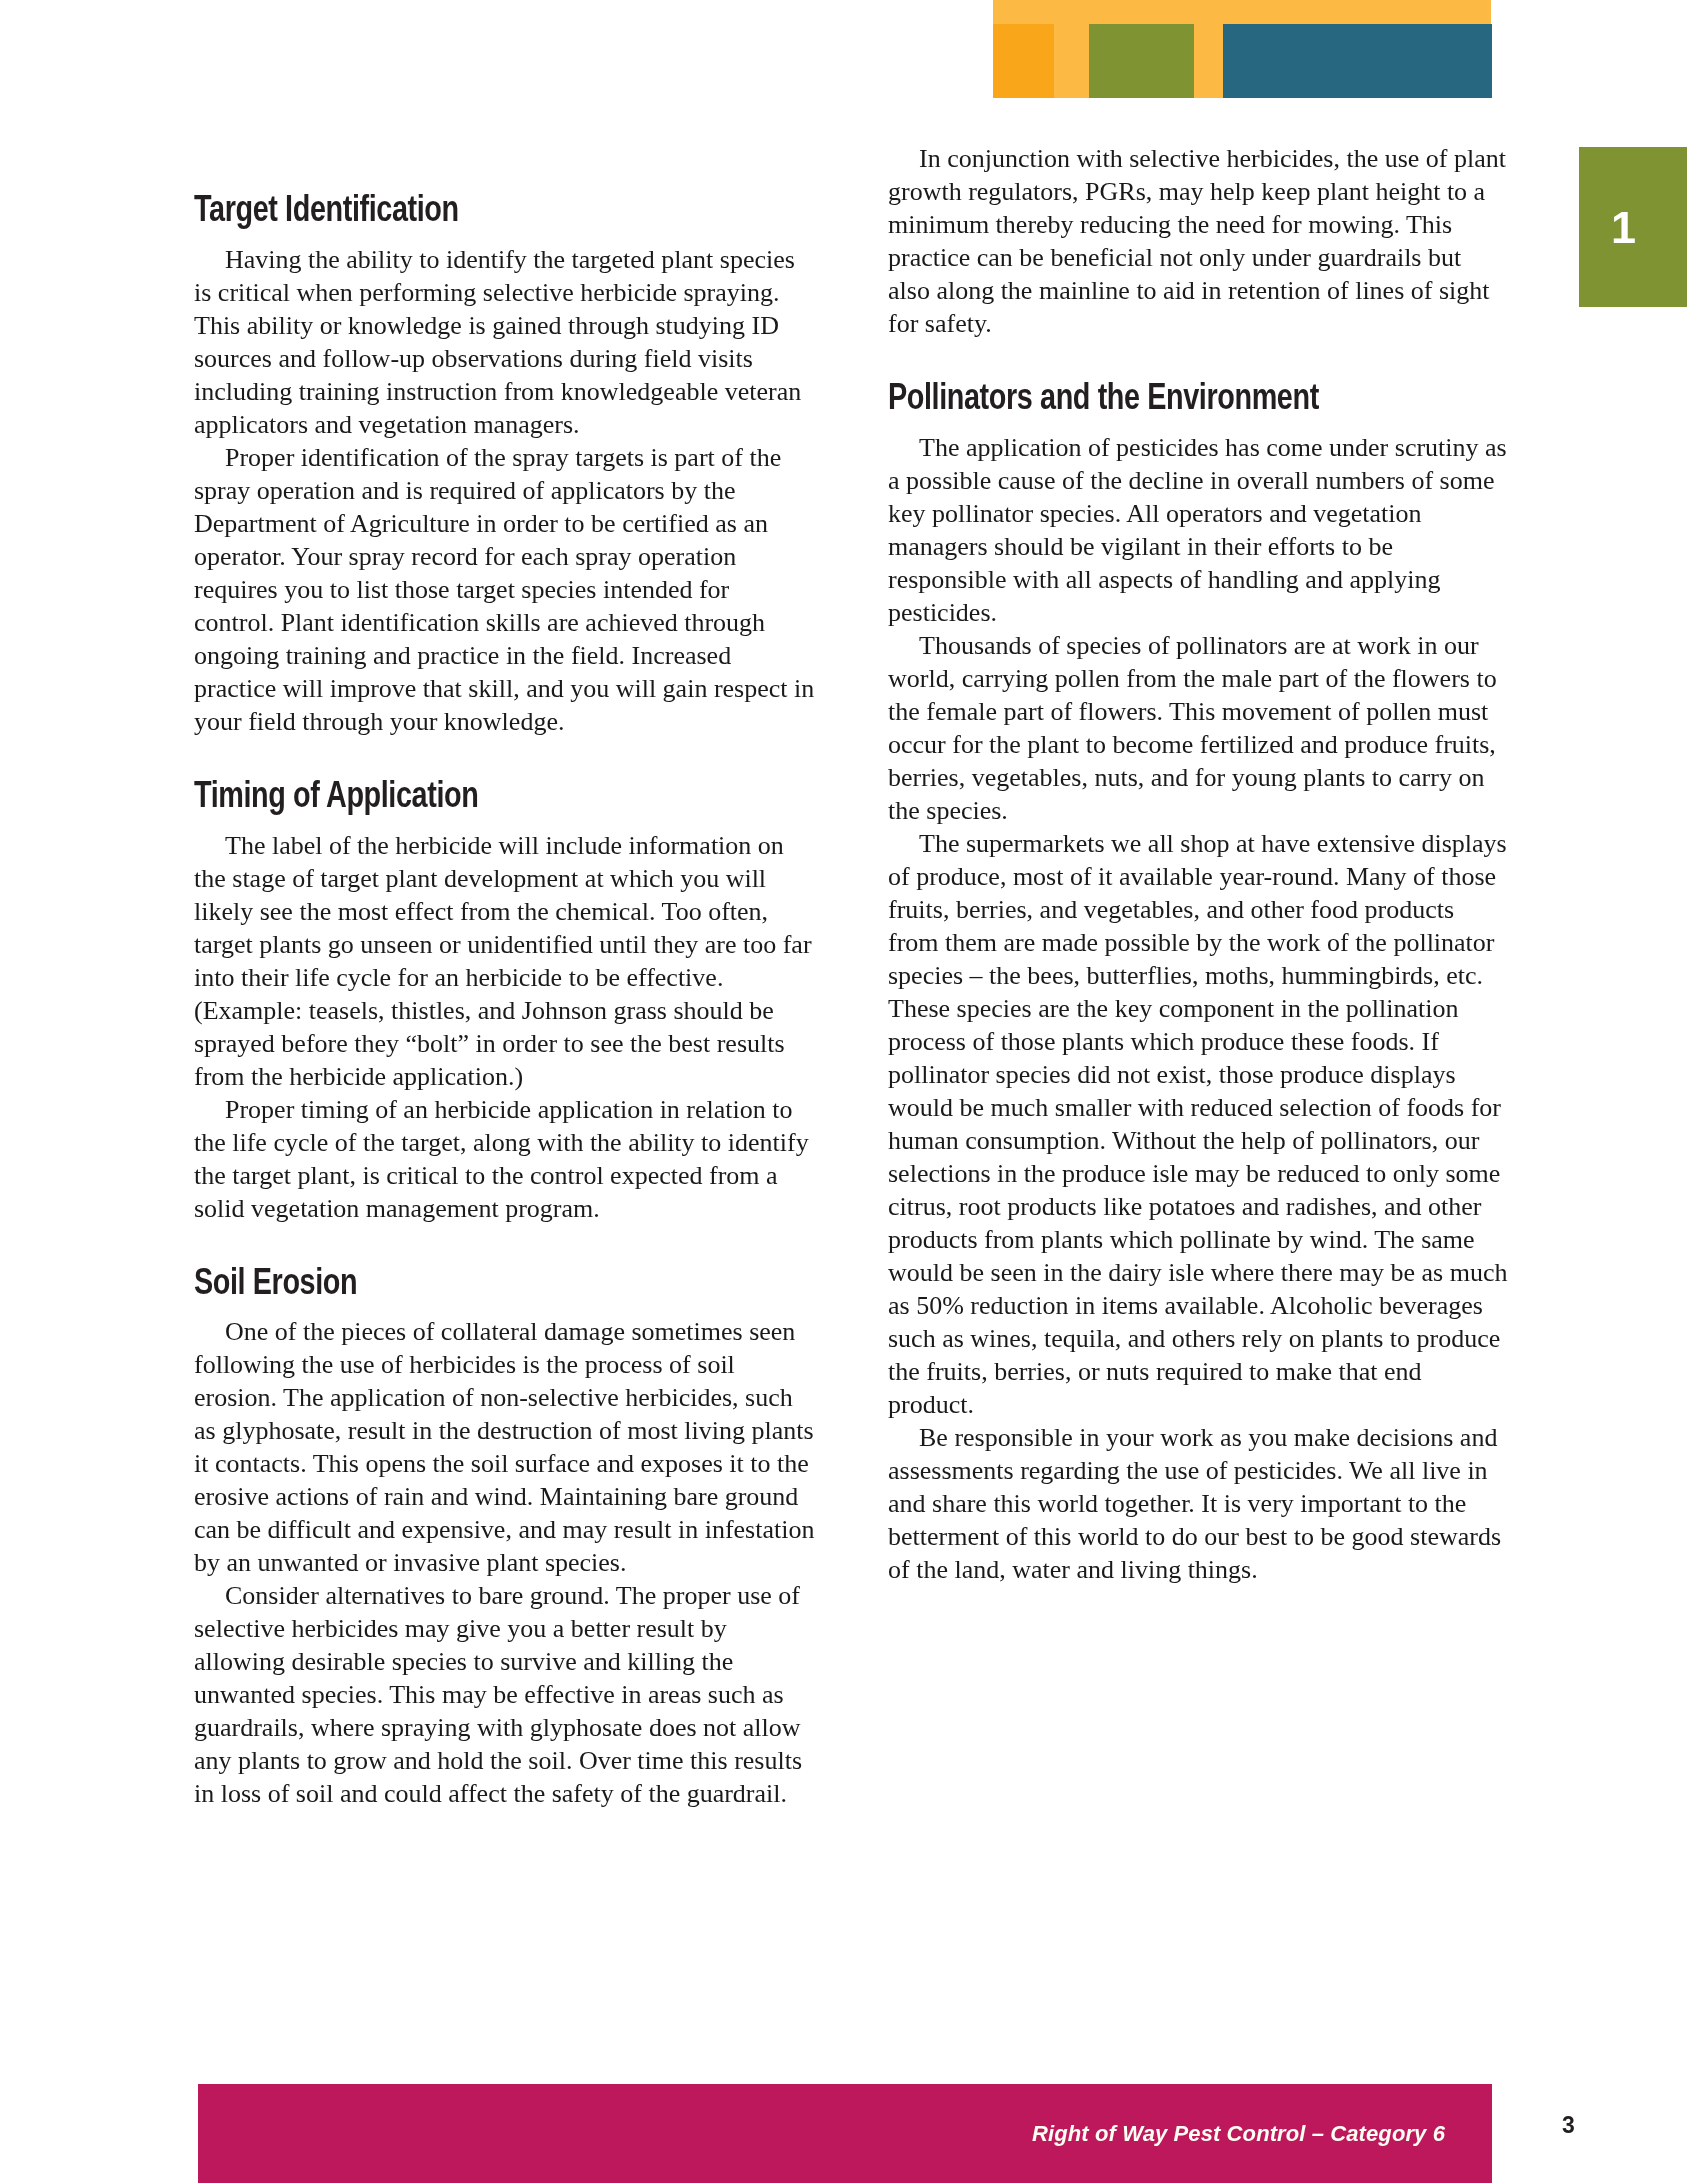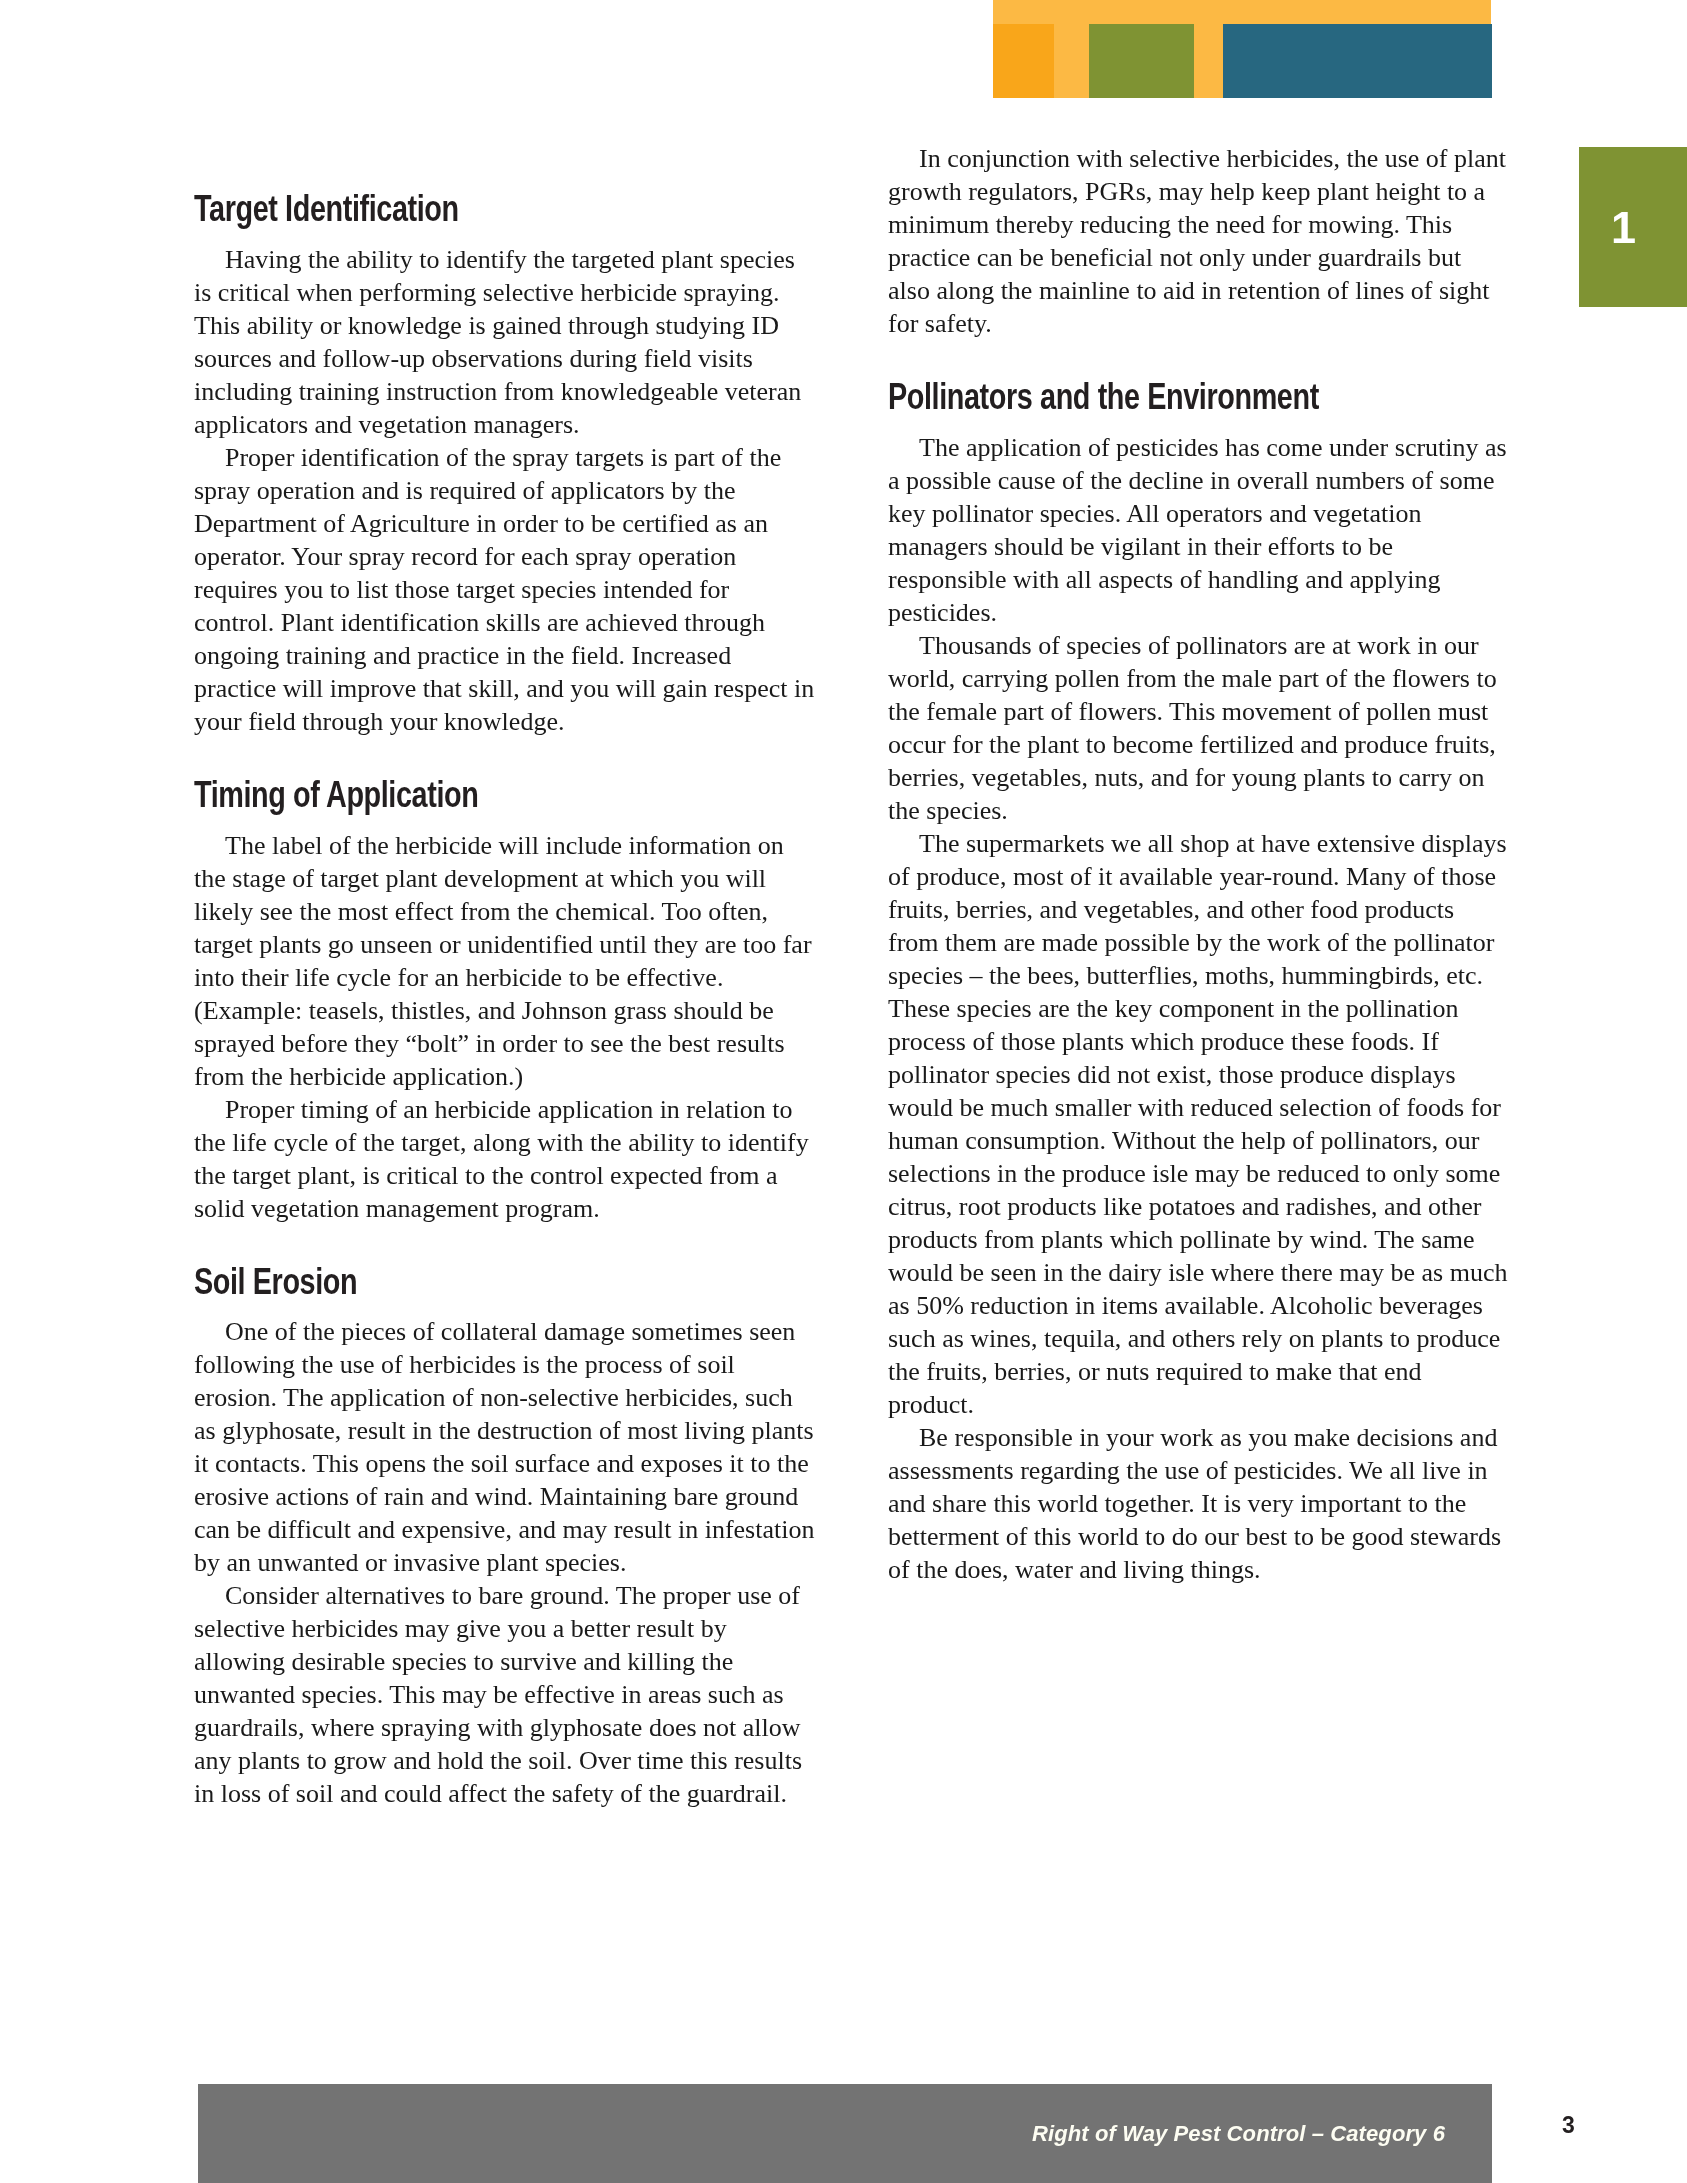--- a/index.html
+++ b/index.html
@@ -107,21 +107,21 @@
     hyphens: none;
   }
 
   
   .footer-bar {
     position: absolute;
     left: 198px;
     top: 2084px;
     width: 1294px;
     height: 99px;
-    background: #737373;
+    background: #be185d;
   }
   .footer-bar .footer-text {
     position: absolute;
     right: 47px;
     top: 50%;
     transform: translateY(-50%);
     color: #fdfdf2;
     font-family: "Liberation Sans", "DejaVu Sans", sans-serif;
     font-weight: bold;
     font-style: italic;
@@ -171,21 +171,21 @@
   </div>
 
   <div class="col col-right">
 
     <p class="body">In conjunction with selective herbicides, the use of plant growth regulators, PGRs, may help keep plant height to a minimum thereby reducing the need for mowing. This practice can be beneficial not only under guardrails but also along the mainline to aid in retention of lines of sight for safety.</p>
 
     <h2 class="section-head spaced">Pollinators and the Environment</h2>
     <p class="body">The application of pesticides has come under scrutiny as a possible cause of the decline in overall numbers of some key pollinator species. All operators and vegetation managers should be vigilant in their efforts to be responsible with all aspects of handling and applying pesticides.</p>
     <p class="body">Thousands of species of pollinators are at work in our world, carrying pollen from the male part of the flowers to the female part of flowers. This movement of pollen must occur for the plant to become fertilized and produce fruits, berries, vegetables, nuts, and for young plants to carry on the species.</p>
     <p class="body">The supermarkets we all shop at have extensive displays of produce, most of it available year-round. Many of those fruits, berries, and vegetables, and other food products from them are made possible by the work of the pollinator species – the bees, butterflies, moths, hummingbirds, etc. These species are the key component in the pollination process of those plants which produce these foods. If pollinator species did not exist, those produce displays would be much smaller with reduced selection of foods for human consumption. Without the help of pollinators, our selections in the produce isle may be reduced to only some citrus, root products like potatoes and radishes, and other products from plants which pollinate by wind. The same would be seen in the dairy isle where there may be as much as 50% reduction in items available. Alcoholic beverages such as wines, tequila, and others rely on plants to produce the fruits, berries, or nuts required to make that end product.</p>
-    <p class="body">Be responsible in your work as you make decisions and assessments regarding the use of pesticides. We all live in and share this world together. It is very important to the betterment of this world to do our best to be good stewards of the does, water and living things.</p>
+    <p class="body">Be responsible in your work as you make decisions and assessments regarding the use of pesticides. We all live in and share this world together. It is very important to the betterment of this world to do our best to be good stewards of the land, water and living things.</p>
   </div>
 
   <div class="footer-bar">
     <div class="footer-text">Right of Way Pest Control – Category 6</div>
   </div>
   <div class="page-number">3</div>
 
 </div>
 
 

